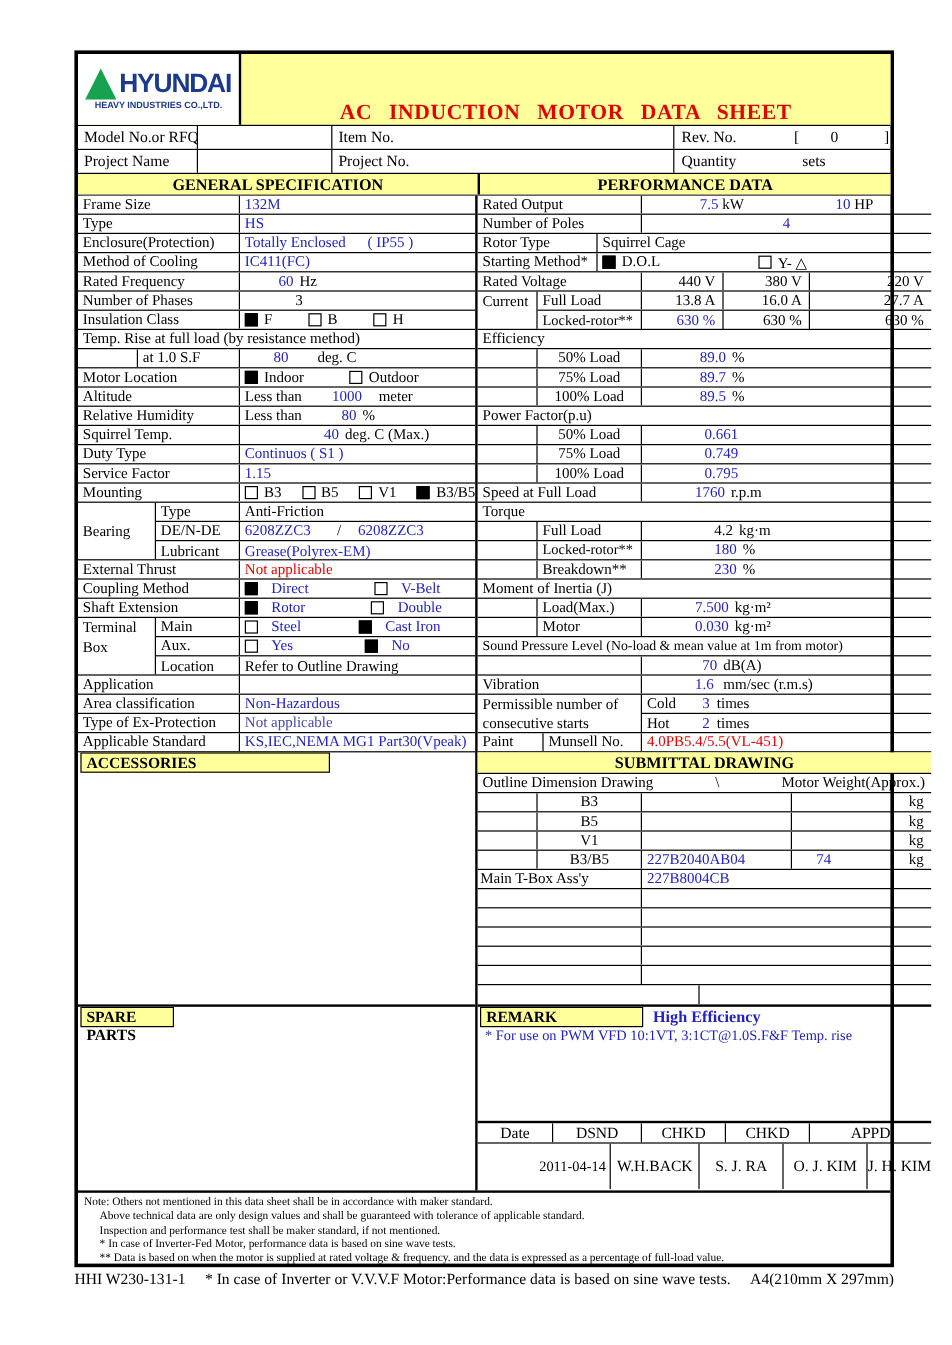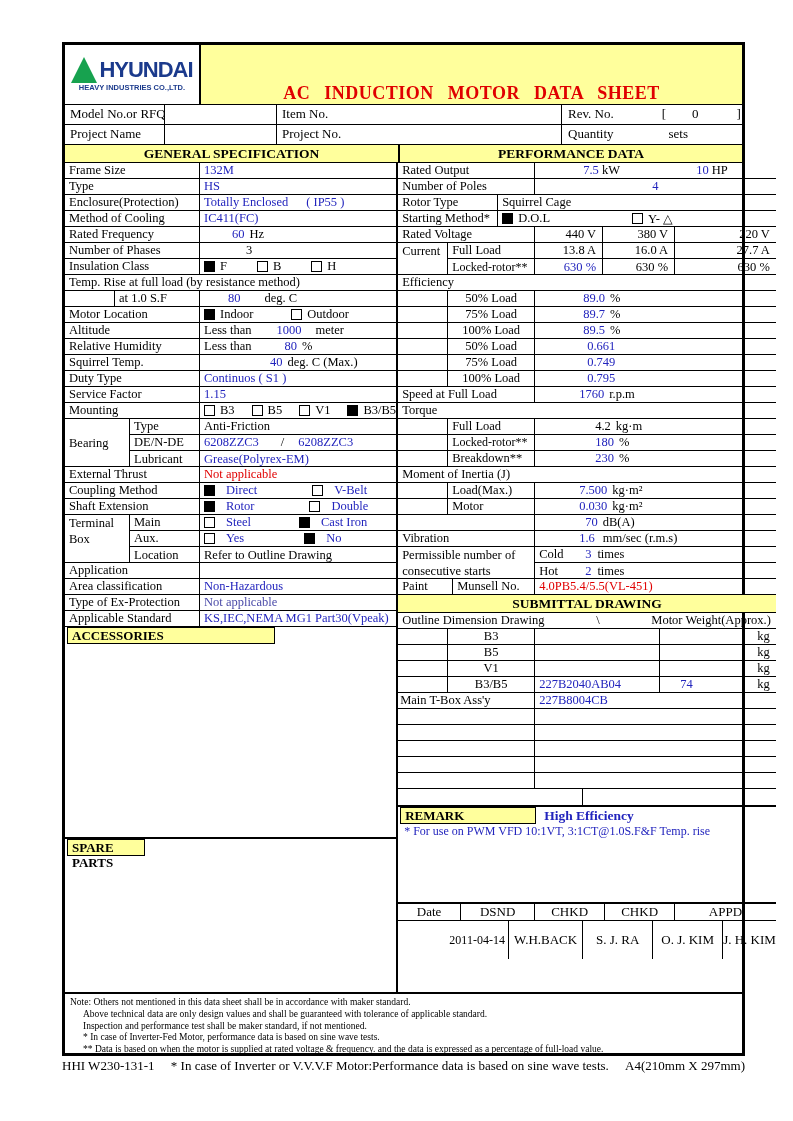--- a/index.html
+++ b/index.html
@@ -421,20 +421,23 @@
       <div class="r">
         <div class="c" style="width:50px"></div>
         <div class="c cc" style="width:87px">100% Load</div>
         <div class="cl" style="padding-left:48px">
             <span class="b">89.5</span>
             <span style="margin-left:5px">%</span>
           </div>
       </div>
 
       <div class="r">
+        <div class="cl">Power Factor(p.u)</div>
+      </div>
+      <div class="r">
         <div class="c" style="width:50px"></div>
         <div class="c cc" style="width:87px">50% Load</div>
         <div class="cl b" style="padding-left:52px">0.661</div>
       </div>
       <div class="r">
         <div class="c" style="width:50px"></div>
         <div class="c cc" style="width:87px">75% Load</div>
         <div class="cl b" style="padding-left:52px">0.749</div>
       </div>
       <div class="r">
@@ -492,20 +495,23 @@
       </div>
       <div class="r">
         <div class="c" style="width:50px"></div>
         <div class="c" style="width:87px">Motor</div>
         <div class="cl" style="padding-left:44px">
             <span class="b">0.030</span>
             <span style="margin-left:5px">kg·m²</span>
           </div>
       </div>
 
+      <div class="r">
+        <div class="cl" style="font-size:11.5px">Sound Pressure Level (No-load &amp; mean value at 1m from motor)</div>
+      </div>
       <div class="r">
         <div class="c" style="width:137px"></div>
         <div class="cl" style="padding-left:50px">
             <span class="b">70</span>
             <span style="margin-left:5px">dB(A)</span>
           </div>
       </div>
 
       <div class="r">
         <div class="c" style="width:137px">Vibration</div>

